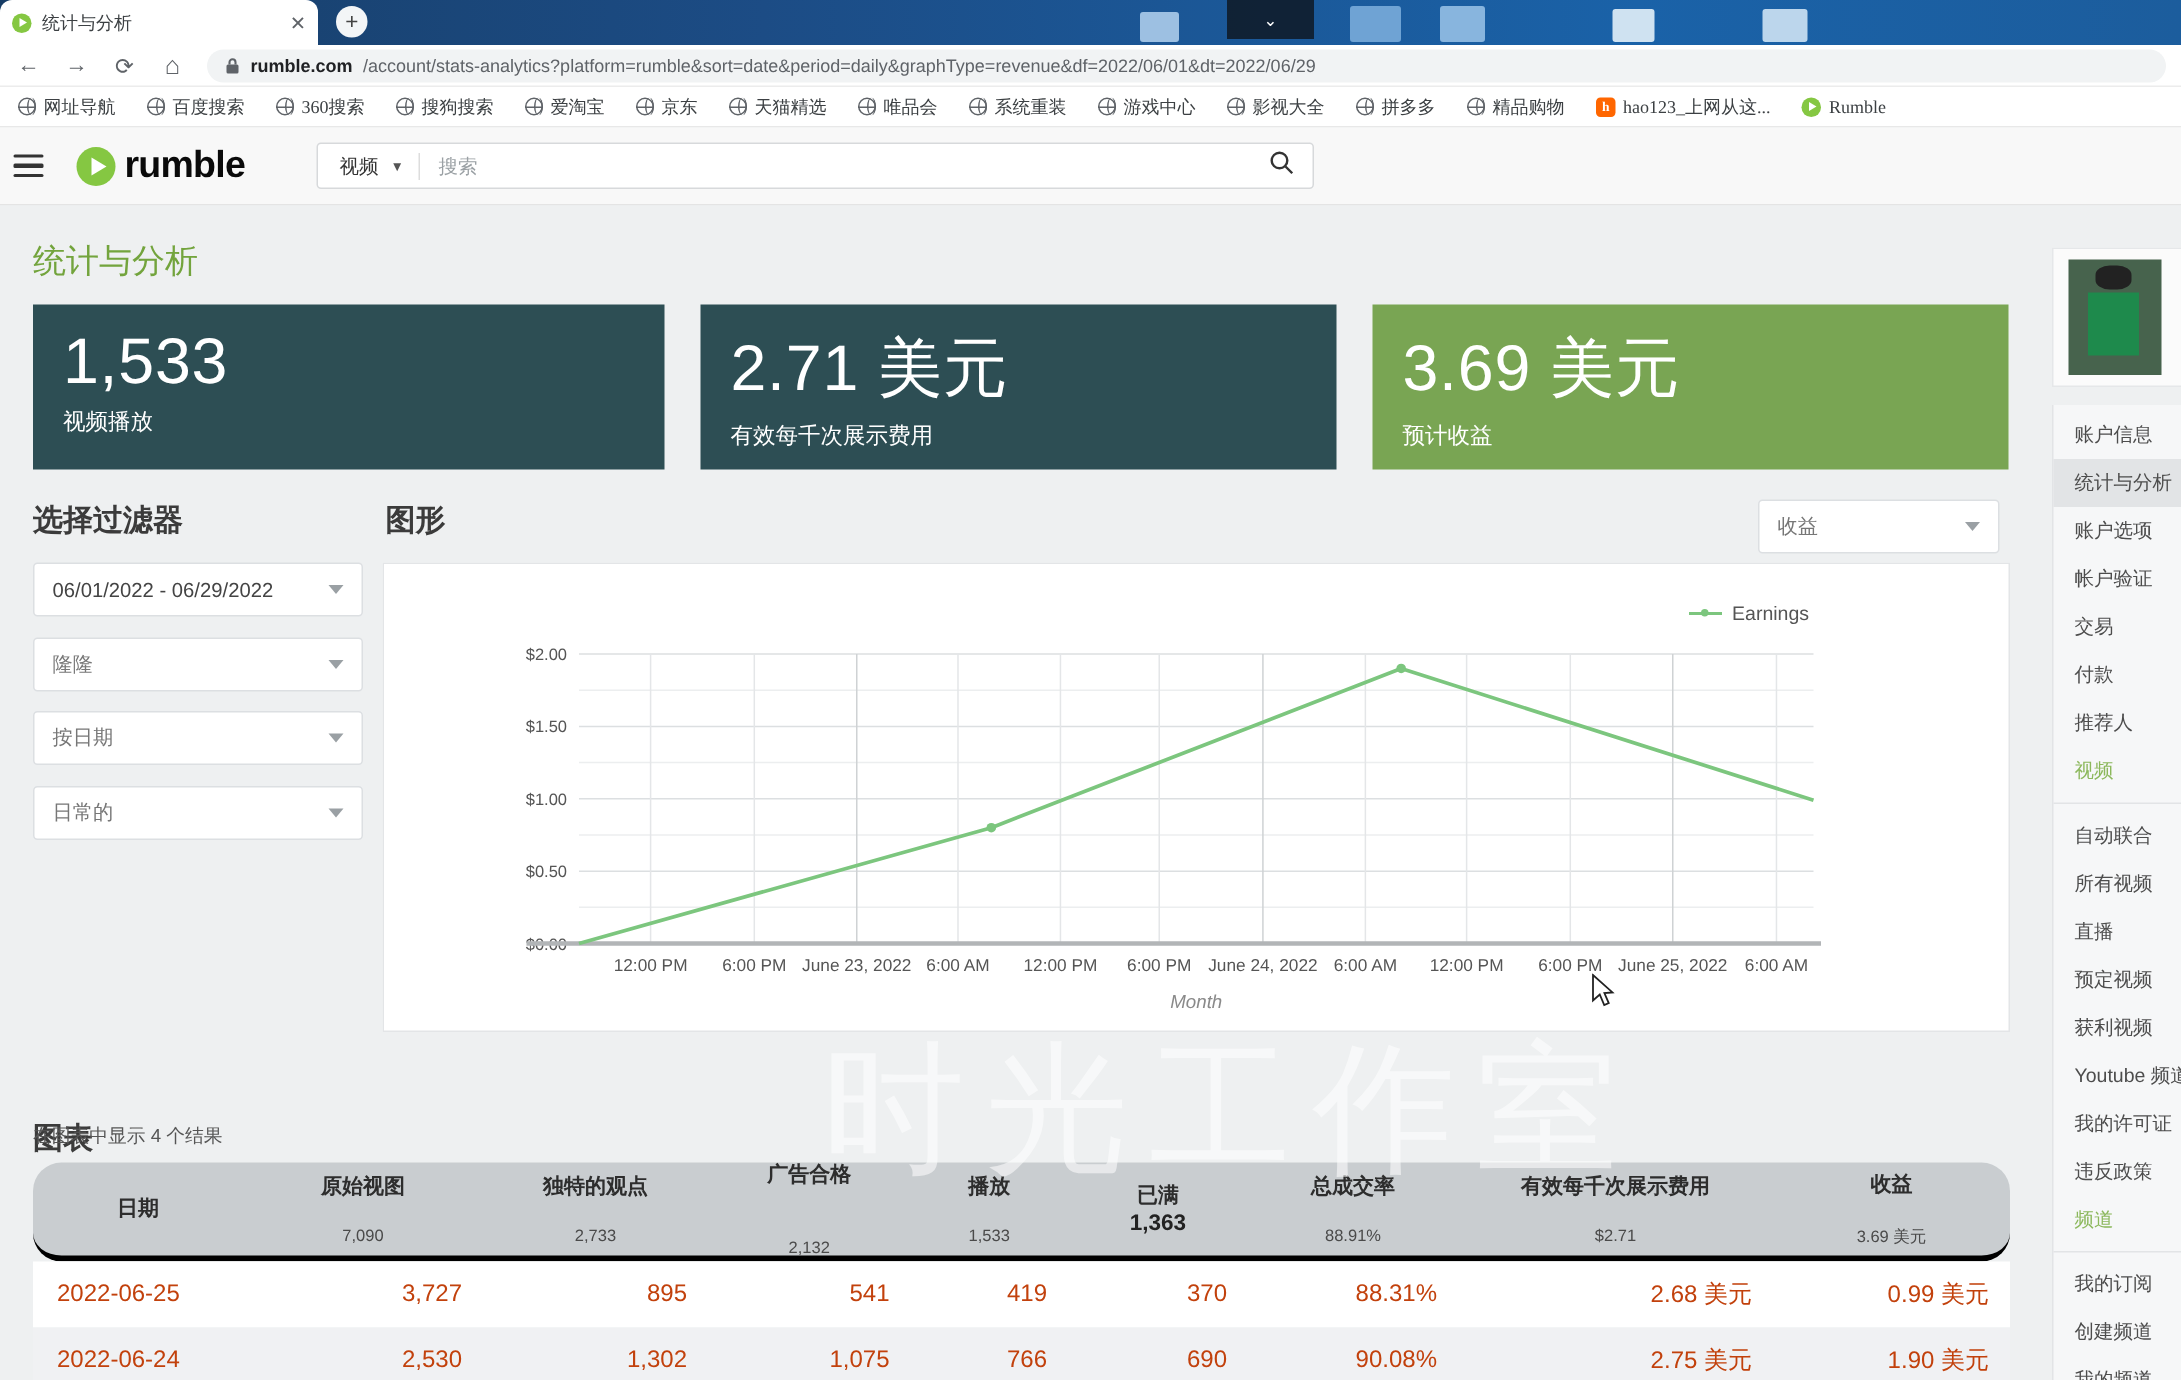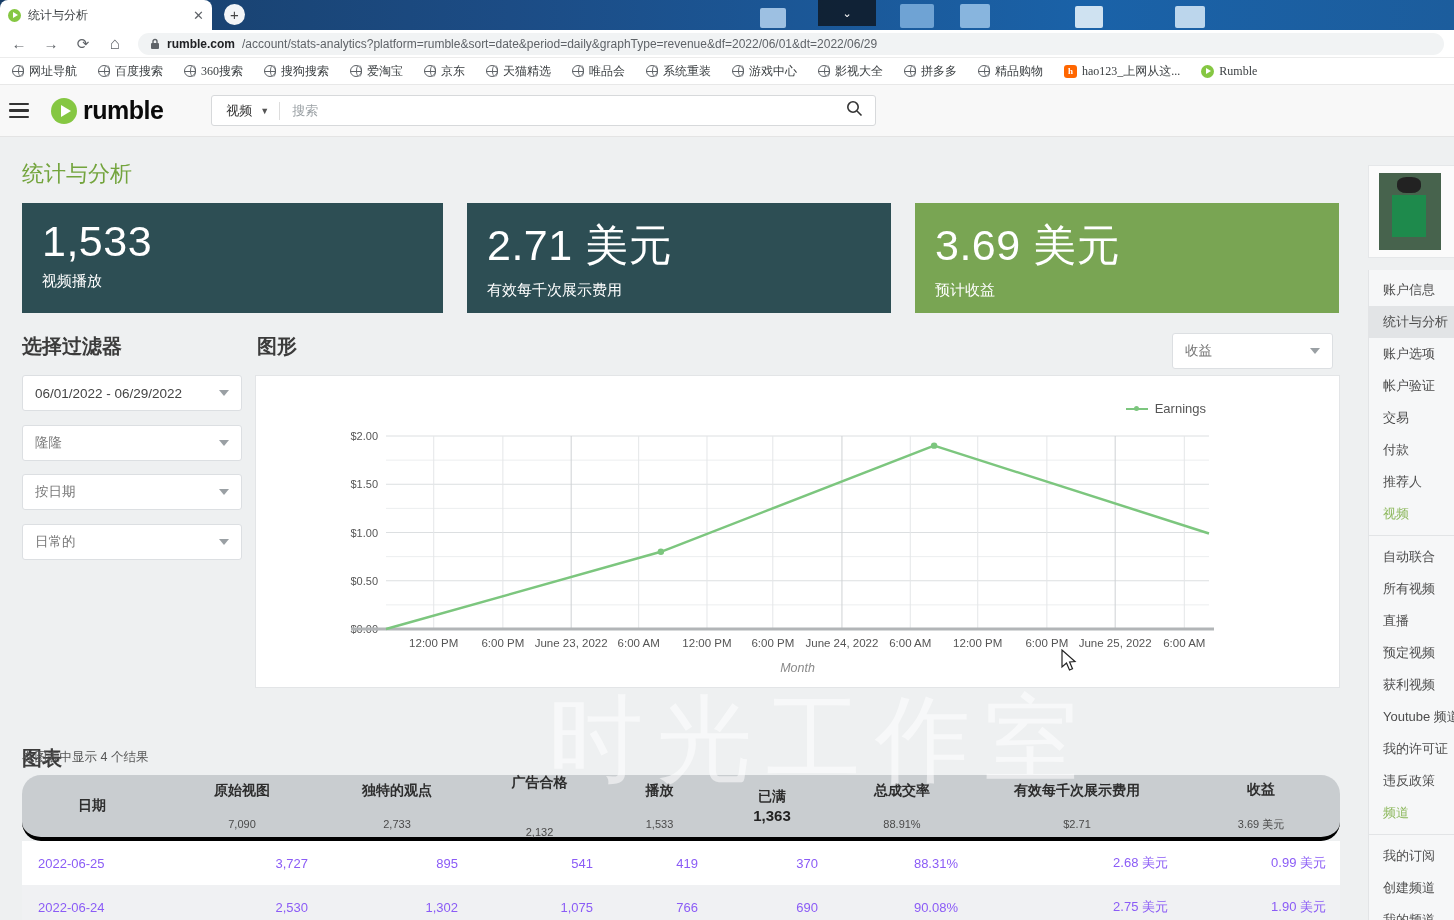--- a/index.html
+++ b/index.html
@@ -88,21 +88,21 @@
   .table-sub { position:absolute; left:22px; top:612px; font-size:12.5px; color:#555; }
   .dtable { position:absolute; left:22px; top:638px; width:1318px; }
   .thead { display:flex; background:#c9cdd0; height:66px; border-bottom:4px solid #000000;border-radius:19px; }
   .th { display:flex; flex-direction:column; align-items:center; justify-content:center; }
   .th .n { font-size:14px; font-weight:bold; color:#2d2d2d; }
   .th .t { font-size:11px; color:#4a4a4a; margin-top:18px; }
   .th.inline { flex-direction:column; gap:1px; }
   .th.inline .t { font-size:15px; font-weight:bold; color:#222; margin-top:0; }
   .trow { display:flex; height:44px; background:#fff; }
   .trow.alt { background:#f0f1f3; }
-  .td { font-size:13px; color:#8b5cf6; display:flex; align-items:center; justify-content:flex-end; padding-right:14px; }
+  .td { font-size:16px; color:#c2410c; display:flex; align-items:center; justify-content:flex-end; padding-right:14px; }
   .td.first { justify-content:flex-start; padding-left:16px; }
 
   
   .avatar-card { position:absolute; left:1368px; top:28px; width:120px; height:93px; background:#fbfbfb;
                  border:1px solid #e5e7e9; display:flex; }
   .avatar { width:62px; height:77px; margin:7px 0 0 10px; background:#47634d; position:relative; overflow:hidden; }
   .avatar:before { content:""; position:absolute; left:13px; top:22px; width:34px; height:42px; background:#1e8a4c; }
   .avatar:after { content:""; position:absolute; left:18px; top:4px; width:24px; height:16px; background:#222; border-radius:40%; }
   .sidemenu { position:absolute; left:1368px; top:133px; width:120px; bottom:0; background:#f6f7f8;
               border-left:1px solid #e2e4e6; padding-top:4px; }

